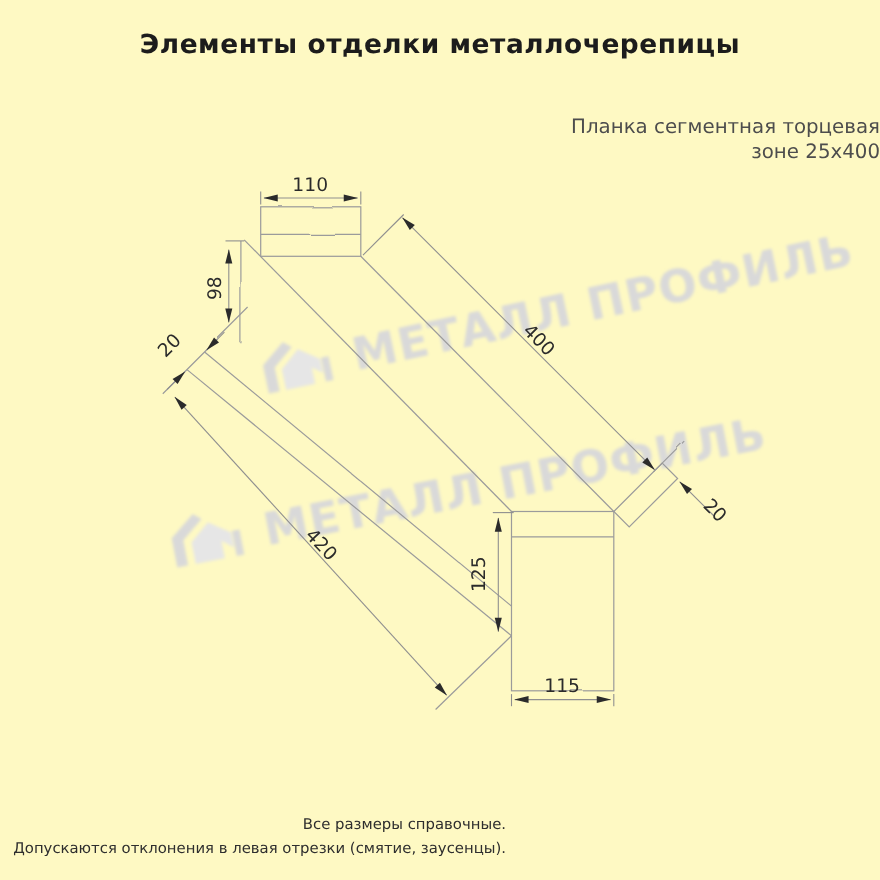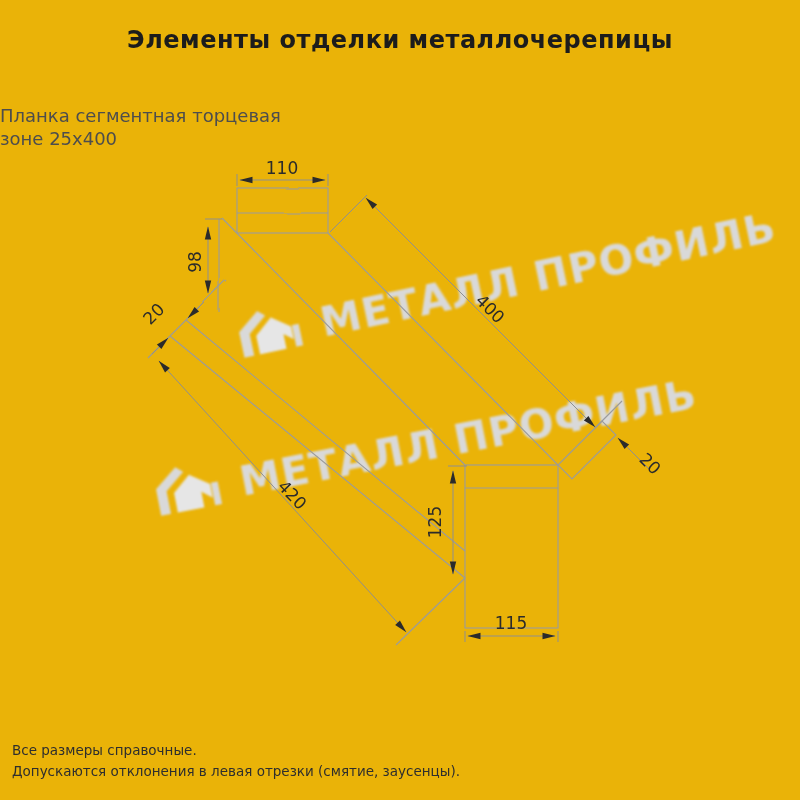--- a/index.html
+++ b/index.html
@@ -1,23 +1,23 @@
 <!DOCTYPE html>
 <html><head>
 <meta charset="utf-8">
 <style>
   html,body{margin:0;padding:0;background:#ffffff;}
-  .page{position:relative;width:800px;height:800px;background:#eab308;overflow:hidden;
+  .page{position:relative;width:800px;height:800px;background:#fef9c3;overflow:hidden;
         font-family:"DejaVu Sans","Liberation Sans",sans-serif;}
   .title{position:absolute;top:26px;left:0;width:800px;text-align:center;
          font-size:24px;font-weight:bold;color:#1c1c1c;letter-spacing:0.5px;}
-  .subtitle{position:absolute;top:104px;left:0;width:800px;text-align:left;
+  .subtitle{position:absolute;top:104px;left:0;width:800px;text-align:right;
             font-size:18px;line-height:23px;color:#4d4d4d;}
   .drawing-svg{position:absolute;left:0;top:0;}
-  .footnotes{position:absolute;left:12px;top:740px;font-size:13.5px;line-height:21px;color:#2e2e2e;}
+  .footnotes{position:absolute;left:12px;top:740px;font-size:13.5px;line-height:21px;color:#2e2e2e;text-align:right;}
   .outline{stroke:#9b9b9b;stroke-width:1.1;fill:none;}
   .dimline{stroke:#8f8f8f;stroke-width:1;fill:none;}
   .dimtext{fill:#2b2b2b;font-size:17px;font-family:"DejaVu Sans","Liberation Sans",sans-serif;}
   .wmtext{fill:#d9d9d9;font-size:41px;font-weight:bold;letter-spacing:1px;
           font-family:"DejaVu Sans","Liberation Sans",sans-serif;}
   .wmshape{fill:#d9d9d9;}
   .wmshape2{fill:#e6e6e6;}
 </style>
 </head>
 <body>

